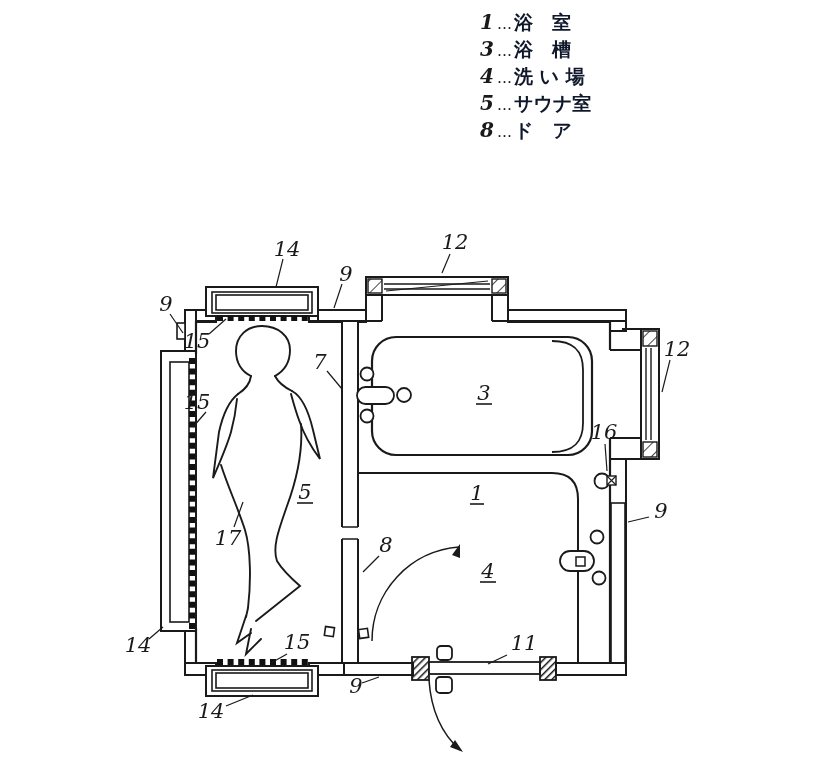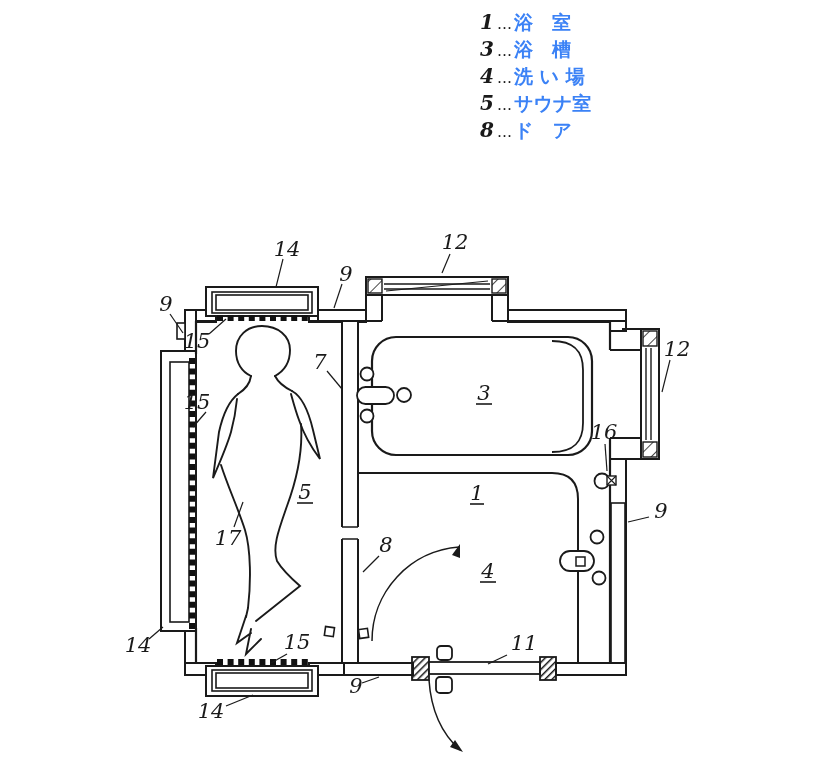--- a/index.html
+++ b/index.html
@@ -4,21 +4,21 @@
 <style>
   html,body{margin:0;padding:0;background:#ffffff;}
   .stage{position:relative;width:821px;height:768px;background:#ffffff;overflow:hidden;
          font-family:"DejaVu Serif",serif;}
   .legend{position:absolute;left:478px;top:10px;}
   .legend-row{display:flex;align-items:baseline;height:27px;}
   .lnum{display:inline-block;width:16px;text-align:right;font-style:italic;
         font-size:20px;font-weight:600;color:#1a1a1a;}
   .lsep{display:inline-block;width:20px;text-align:center;font-size:15px;
         color:#1a1a1a;letter-spacing:-1px;}
-  .lterm{font-size:19px;font-weight:600;color:#3b82f6;}
+  .lterm{font-size:19px;font-weight:600;color:#0f172a;}
   svg{position:absolute;left:0;top:0;}
   svg text{font-family:"DejaVu Serif",serif;font-style:italic;font-size:21px;fill:#1a1a1a;}
   .ink{stroke:#1a1a1a;fill:none;}
   .wall{stroke:#1a1a1a;fill:#ffffff;}
 </style>
 </head>
 <body>
 
 <div class="stage">
 

